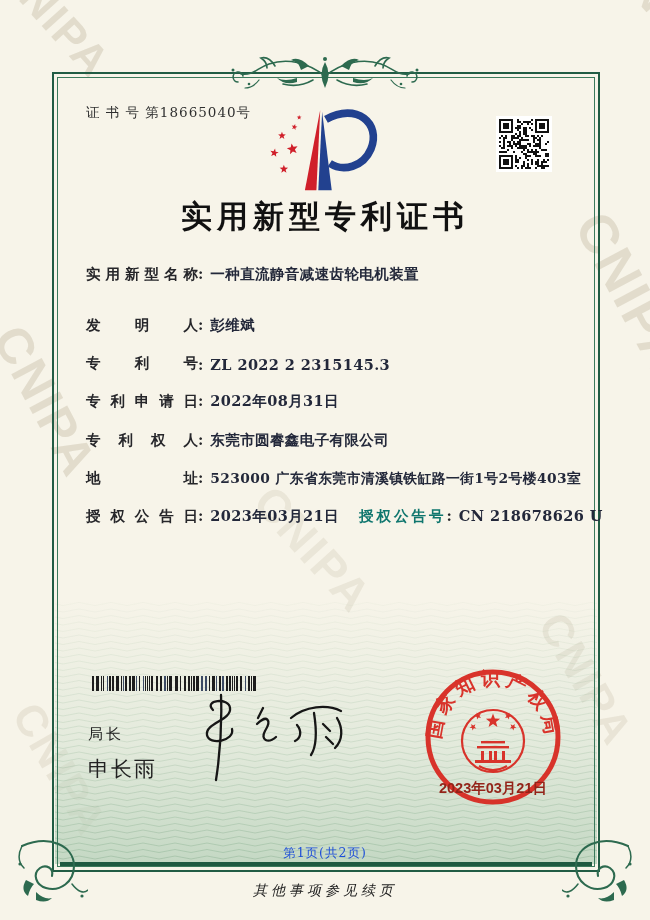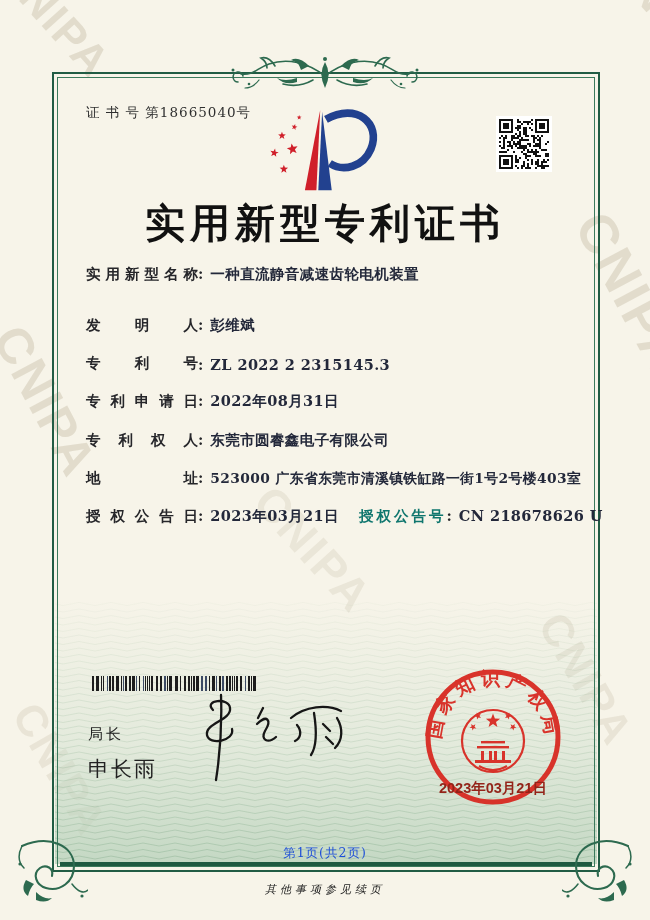--- a/index.html
+++ b/index.html
@@ -26,21 +26,21 @@
   
   .band{position:absolute;left:55px;top:600px;width:542px;height:264px;
     background:linear-gradient(180deg,rgba(214,228,213,0) 0%,rgba(203,222,204,0.45) 55%,rgba(183,209,186,0.8) 100%);}
   .band svg{position:absolute;left:0;top:0;}
   
   .cert-no{position:absolute;left:86px;top:104px;font-size:13.5px;letter-spacing:1px;color:#2f2f2f;}
   .logo{position:absolute;left:262px;top:106px;}
   .qr{position:absolute;left:496px;top:116px;background:#fff;padding:3px;}
   .title{
     position:absolute;left:0;top:196px;width:650px;text-align:center;
-    font-size:40px;font-weight:bold;letter-spacing:5px;color:#111;
+    font-size:31px;font-weight:bold;letter-spacing:5px;color:#111;
   }
   
   .frow{position:absolute;left:86px;width:492px;font-size:14.5px;white-space:nowrap;}
   .flabel{
     display:inline-block;width:112px;font-weight:600;color:#26262a;
     text-align:justify;text-align-last:justify;vertical-align:bottom;
   }
   .fcolon{font-weight:600;color:#26262a;margin-right:7px;}
   .fvalue{font-weight:600;color:#23283a;letter-spacing:0.4px;}
   .fvalue.small{font-size:13.8px;}
@@ -50,21 +50,21 @@
     font-style:italic;color:#1d1d1d;letter-spacing:0.6px;}
   .paras p{margin:0 0 5px 0;text-indent:2em;}
   
   .barcode{position:absolute;left:92px;top:676px;}
   .signer-title{position:absolute;left:88px;top:725px;font-size:15px;letter-spacing:3px;color:#222;font-weight:500;}
   .signer-name{position:absolute;left:88px;top:755px;font-size:21px;letter-spacing:2px;color:#222;font-weight:500;}
   .signature{position:absolute;left:175px;top:692px;}
   .seal{position:absolute;left:423px;top:667px;opacity:0.93;}
   .page-no{position:absolute;left:0;top:845px;width:650px;text-align:center;font-size:12.5px;color:#1d4ed8;letter-spacing:1px;}
   .footer-note{position:absolute;left:0;top:882px;width:650px;text-align:center;
-    font-size:11px;font-style:italic;letter-spacing:4px;color:#222;}
+    font-size:14px;font-style:italic;letter-spacing:4px;color:#222;}
   .ornament-top{position:absolute;left:225px;top:50px;}
   .corner-bl{position:absolute;left:16px;top:836px;}
   .corner-br{position:absolute;left:562px;top:836px;transform:scaleX(-1);}
 </style>
 </head>
 <body>
 
 <div class="wm" style="left:-18px;top:-8px;font-size:44px;transform:rotate(48deg);">CNIPA</div>
 <div class="wm" style="left:592px;top:-16px;font-size:44px;transform:rotate(48deg);">CNIPA</div>
 <div class="wm" style="left:544px;top:262px;font-size:54px;transform:rotate(62deg);">CNIPA</div>

